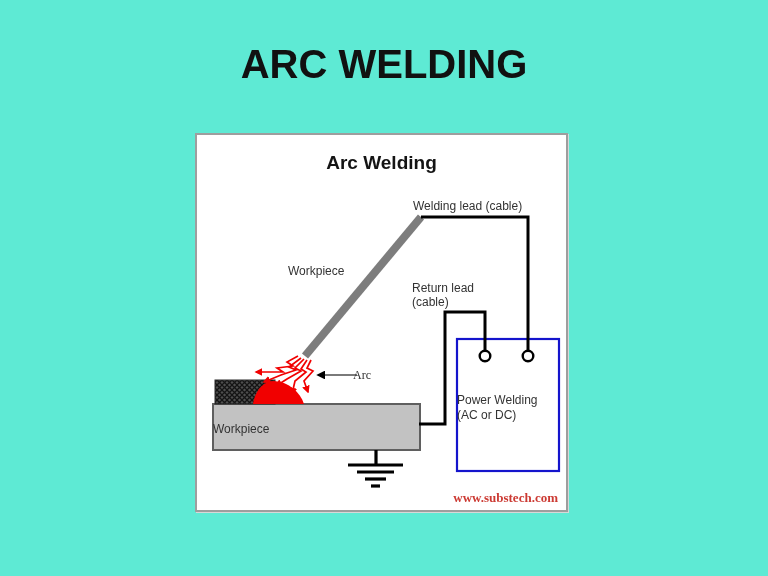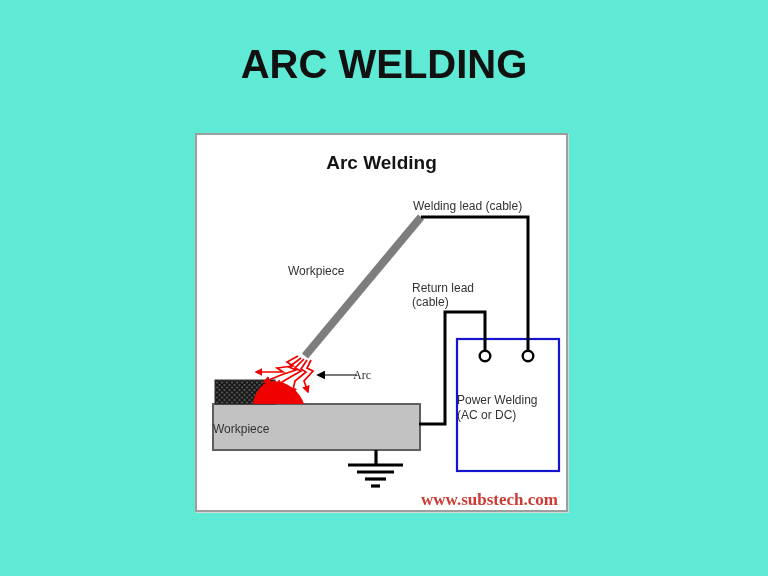--- a/index.html
+++ b/index.html
@@ -36,21 +36,21 @@
   }
   .lbl-welding-lead{left:216px; top:64px; width:140px;}
   .lbl-electrode{left:91px; top:129px; width:100px;}
   .lbl-return-lead{left:215px; top:146px; width:100px;}
   .lbl-arc{left:156px; top:233px; width:40px;font-family:Liberation Serif, serif;}
   .lbl-workpiece{left:16px; top:287px; width:126px;}
   .lbl-psu{left:260px; top:258px; width:102px; line-height:15px;}
   .lbl-watermark{
     position:absolute; right:8px; top:355px; text-align:right;
     font-family:"Liberation Serif", serif; font-weight:bold;
-    font-size:17px; color:var(--c-watermark); white-space:nowrap;
+    font-size:13px; color:var(--c-watermark); white-space:nowrap;
   }
 
   
   .wire{stroke:var(--c-wire); stroke-width:3; fill:none;}
   .electrode-rod{stroke:var(--c-electrode); stroke-width:8; fill:none;}
   .psu-box{stroke:var(--c-power-supply-border); stroke-width:2.2; fill:#ffffff;}
   .terminal{stroke:#000; stroke-width:2.4; fill:#ffffff;}
   .workpiece-rect{fill:var(--c-workpiece-fill); stroke:var(--c-workpiece-border); stroke-width:2;}
   .hatch-rect{stroke:#2a2a2a; stroke-width:1;}
   .spark{stroke:var(--c-arc); stroke-width:1.7; fill:none;}

